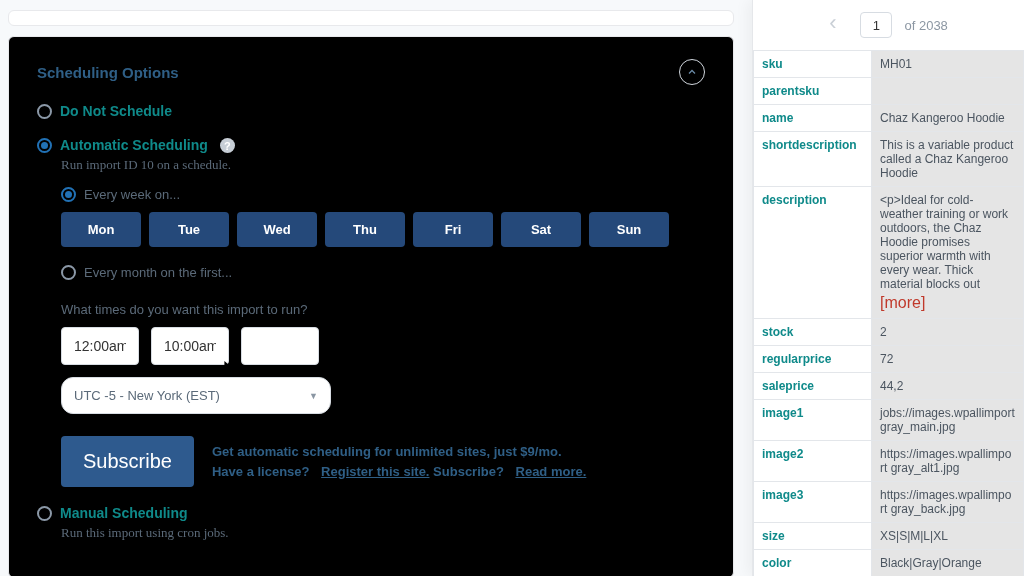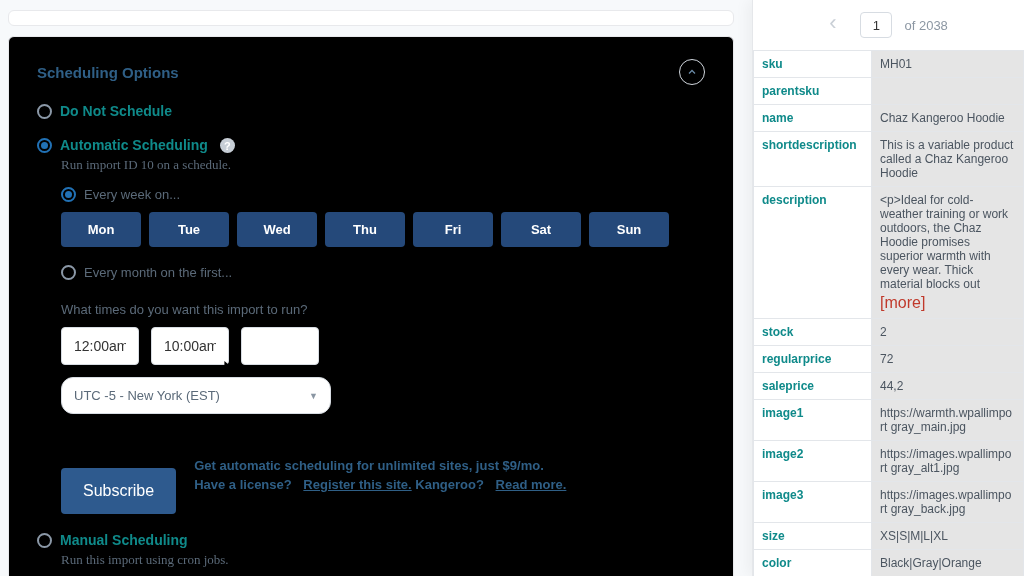--- a/index.html
+++ b/index.html
@@ -86,21 +86,21 @@
     display: flex; align-items: center; justify-content: space-between;
     cursor: pointer; background:#fff;
   }
   .cursor {
     position: absolute; left: 162px; top: 32px; width: 14px; height: 18px;
     pointer-events: none;
   }
   .subscribe-row { display: flex; gap: 18px; margin-top: 22px; align-items: center; }
   .subscribe-btn {
     background: #2e5a8e; color: #fff; border: none; border-radius: 4px;
-    padding: 14px 22px; font-size: 16px; font-weight: 500; cursor: pointer; margin-top: 32px;
+    padding: 14px 22px; font-size: 20px; font-weight: 500; cursor: pointer;
   }
   .sub-msg { color: #2f5f86; font-weight: 600; font-size: 13px; line-height: 1.5; }
   .sub-msg a { color: #2f5f86; text-decoration: underline; margin-left: 8px; }
 
   .sidebar {
     width: 272px;
     background: #fff;
     border-left: 1px solid #e5e7ea;
     box-shadow: -4px 0 14px rgba(0,0,0,0.05);
     flex-shrink: 0;
@@ -195,21 +195,21 @@
 
           <div class="tz-select">
             <span>UTC -5 - New York (EST)</span>
             <span class="tri">▼</span>
           </div>
 
           <div class="subscribe-row">
             <button class="subscribe-btn">Subscribe</button>
             <div class="sub-msg">
               <span>Get automatic scheduling for unlimited sites, just $9/mo.</span><br>
-              <span>Have a license? </span><a href="#">Register this site.</a><span> Kangeroo? </span><a href="#">Read more.</a>
+              <span>Have a license? </span><a href="#">Register this site.</a><span> Subscribe? </span><a href="#">Read more.</a>
             </div>
           </div>
         </div>
       </div>
 
       <div class="option-group" style="margin-bottom:0;">
         <div class="option-row">
           <span class="radio"></span>
           <span class="option-label">Manual Scheduling</span>
         </div>
@@ -254,21 +254,21 @@
           <tr>
             <td class="key">regularprice</td>
             <td class="val">72</td>
           </tr>
           <tr>
             <td class="key">saleprice</td>
             <td class="val">44,2</td>
           </tr>
           <tr>
             <td class="key">image1</td>
-            <td class="val">https://warmth.wpallimport gray_main.jpg</td>
+            <td class="val">jobs://images.wpallimport gray_main.jpg</td>
           </tr>
           <tr>
             <td class="key">image2</td>
             <td class="val">https://images.wpallimport gray_alt1.jpg</td>
           </tr>
           <tr>
             <td class="key">image3</td>
             <td class="val">https://images.wpallimport gray_back.jpg</td>
           </tr>
           <tr>

